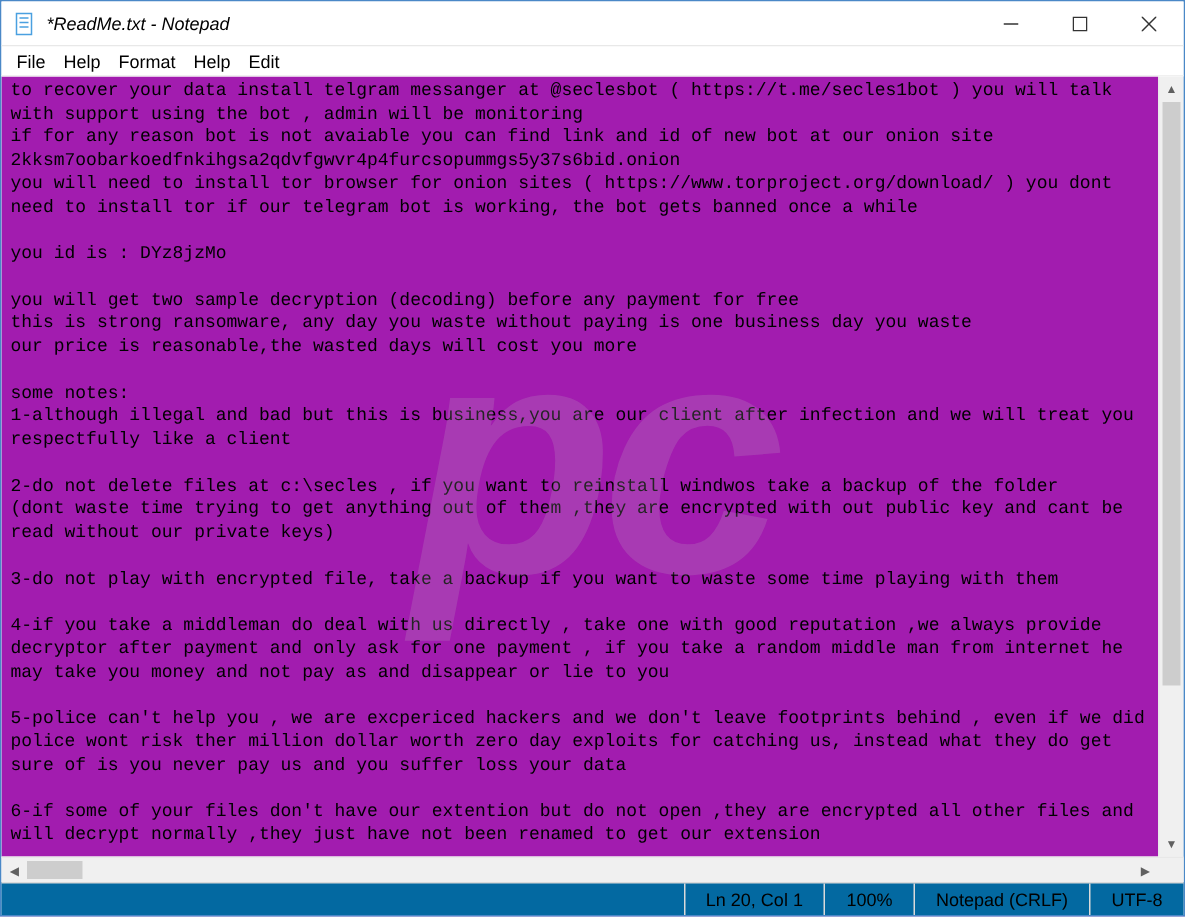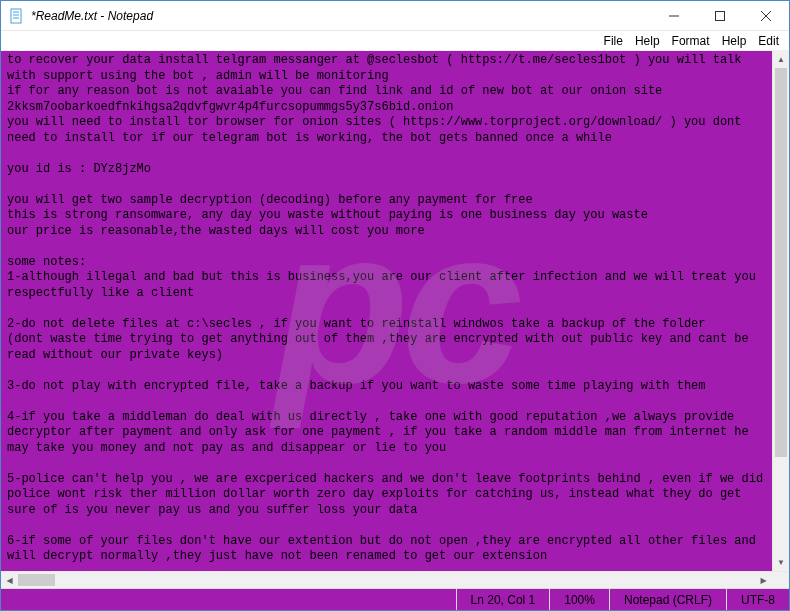--- a/index.html
+++ b/index.html
@@ -55,21 +55,20 @@
     .win-btn.close { width: 46px; }
     .win-btn svg { width: 10px; height: 10px; }
     .menubar {
       height: 20px;
       background: #fff;
       display: flex;
       align-items: center;
       padding: 0 4px;
       font-size: 12px;
       border-bottom: 1px solid #f0f0f0;
-      justify-content: flex-end;
     }
     .menubar .menu-item {
       padding: 1px 6px;
       color: #000;
       cursor: default;
     }
     .editor-wrap {
       flex: 1;
       display: flex;
       overflow: hidden;
@@ -131,21 +130,21 @@
     .hscroll .track { flex: 1; position: relative; }
     .hscroll .thumb {
       position: absolute;
       top: 2px; bottom: 2px;
       left: 0; width: 5%;
       background: #cdcdcd;
     }
     .corner { width: 17px; height: 17px; background: #f0f0f0; }
     .statusbar {
       height: 22px;
-      background: #a21caf;
+      background: #0369a1;
       border-top: 1px solid #dadada;
       display: flex;
       align-items: center;
       font-size: 12px;
       color: #000;
       justify-content: center;
     }
     .statusbar .spacer { flex: 1; }
     .statusbar .cell {
       padding: 0 14px;

